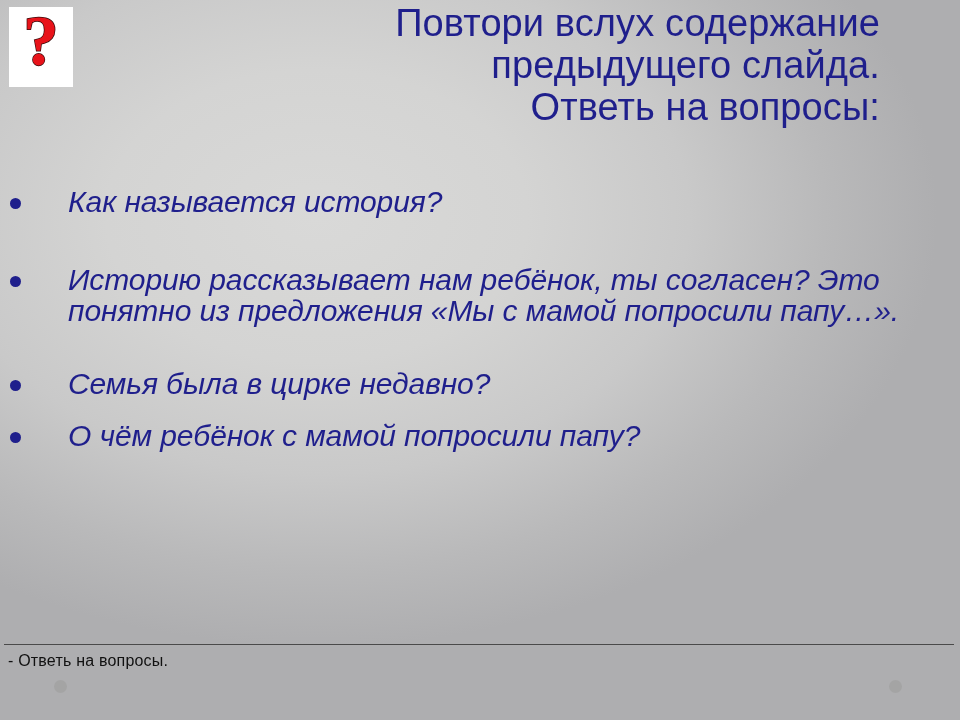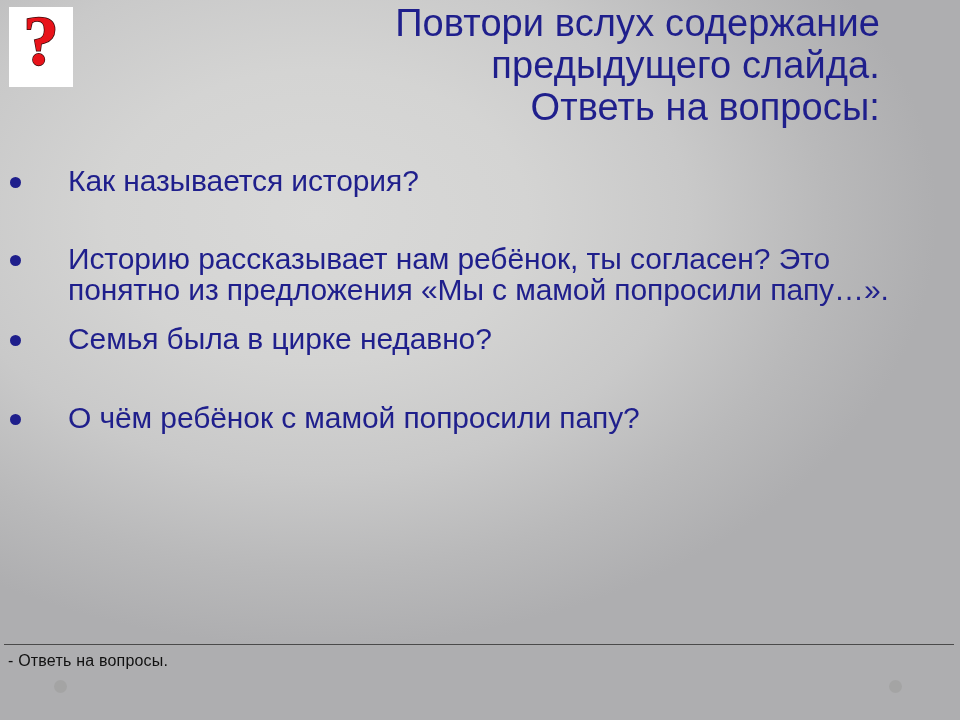--- a/index.html
+++ b/index.html
@@ -60,22 +60,23 @@
     font-size: 38px;
     line-height: 42px;
     letter-spacing: 0.1px;
     white-space: pre-line;
   }
 
   
   #bullet-list {
     position: absolute;
     left: 0;
-    top: 165px;
+    top: 186px;
     width: 940px;
+    font-style: italic;
   }
 
   .bullet-row {
     position: relative;
     padding-left: 68px;
     padding-right: 10px;
     margin-bottom: 30px;
     min-height: 36px;
   }
   .bullet-row:last-child {
@@ -95,22 +96,22 @@
   .bullet-text {
     color: #1f1f8c;
     font-size: 30px;
     line-height: 31px;
     letter-spacing: -0.1px;
     display: block;
   }
 
   
   .bullet-row.b1 { margin-bottom: 42px; }
-  .bullet-row.b2 { margin-bottom: 18px; }
-  .bullet-row.b3 { margin-bottom: 43px; }
+  .bullet-row.b2 { margin-bottom: 42px; }
+  .bullet-row.b3 { margin-bottom: 16px; }
 
   
   #footer-rule {
     position: absolute;
     left: 4px;
     top: 644px;
     width: 950px;
     height: 0;
     border-top: 1px solid #4a4a4a;
   }

